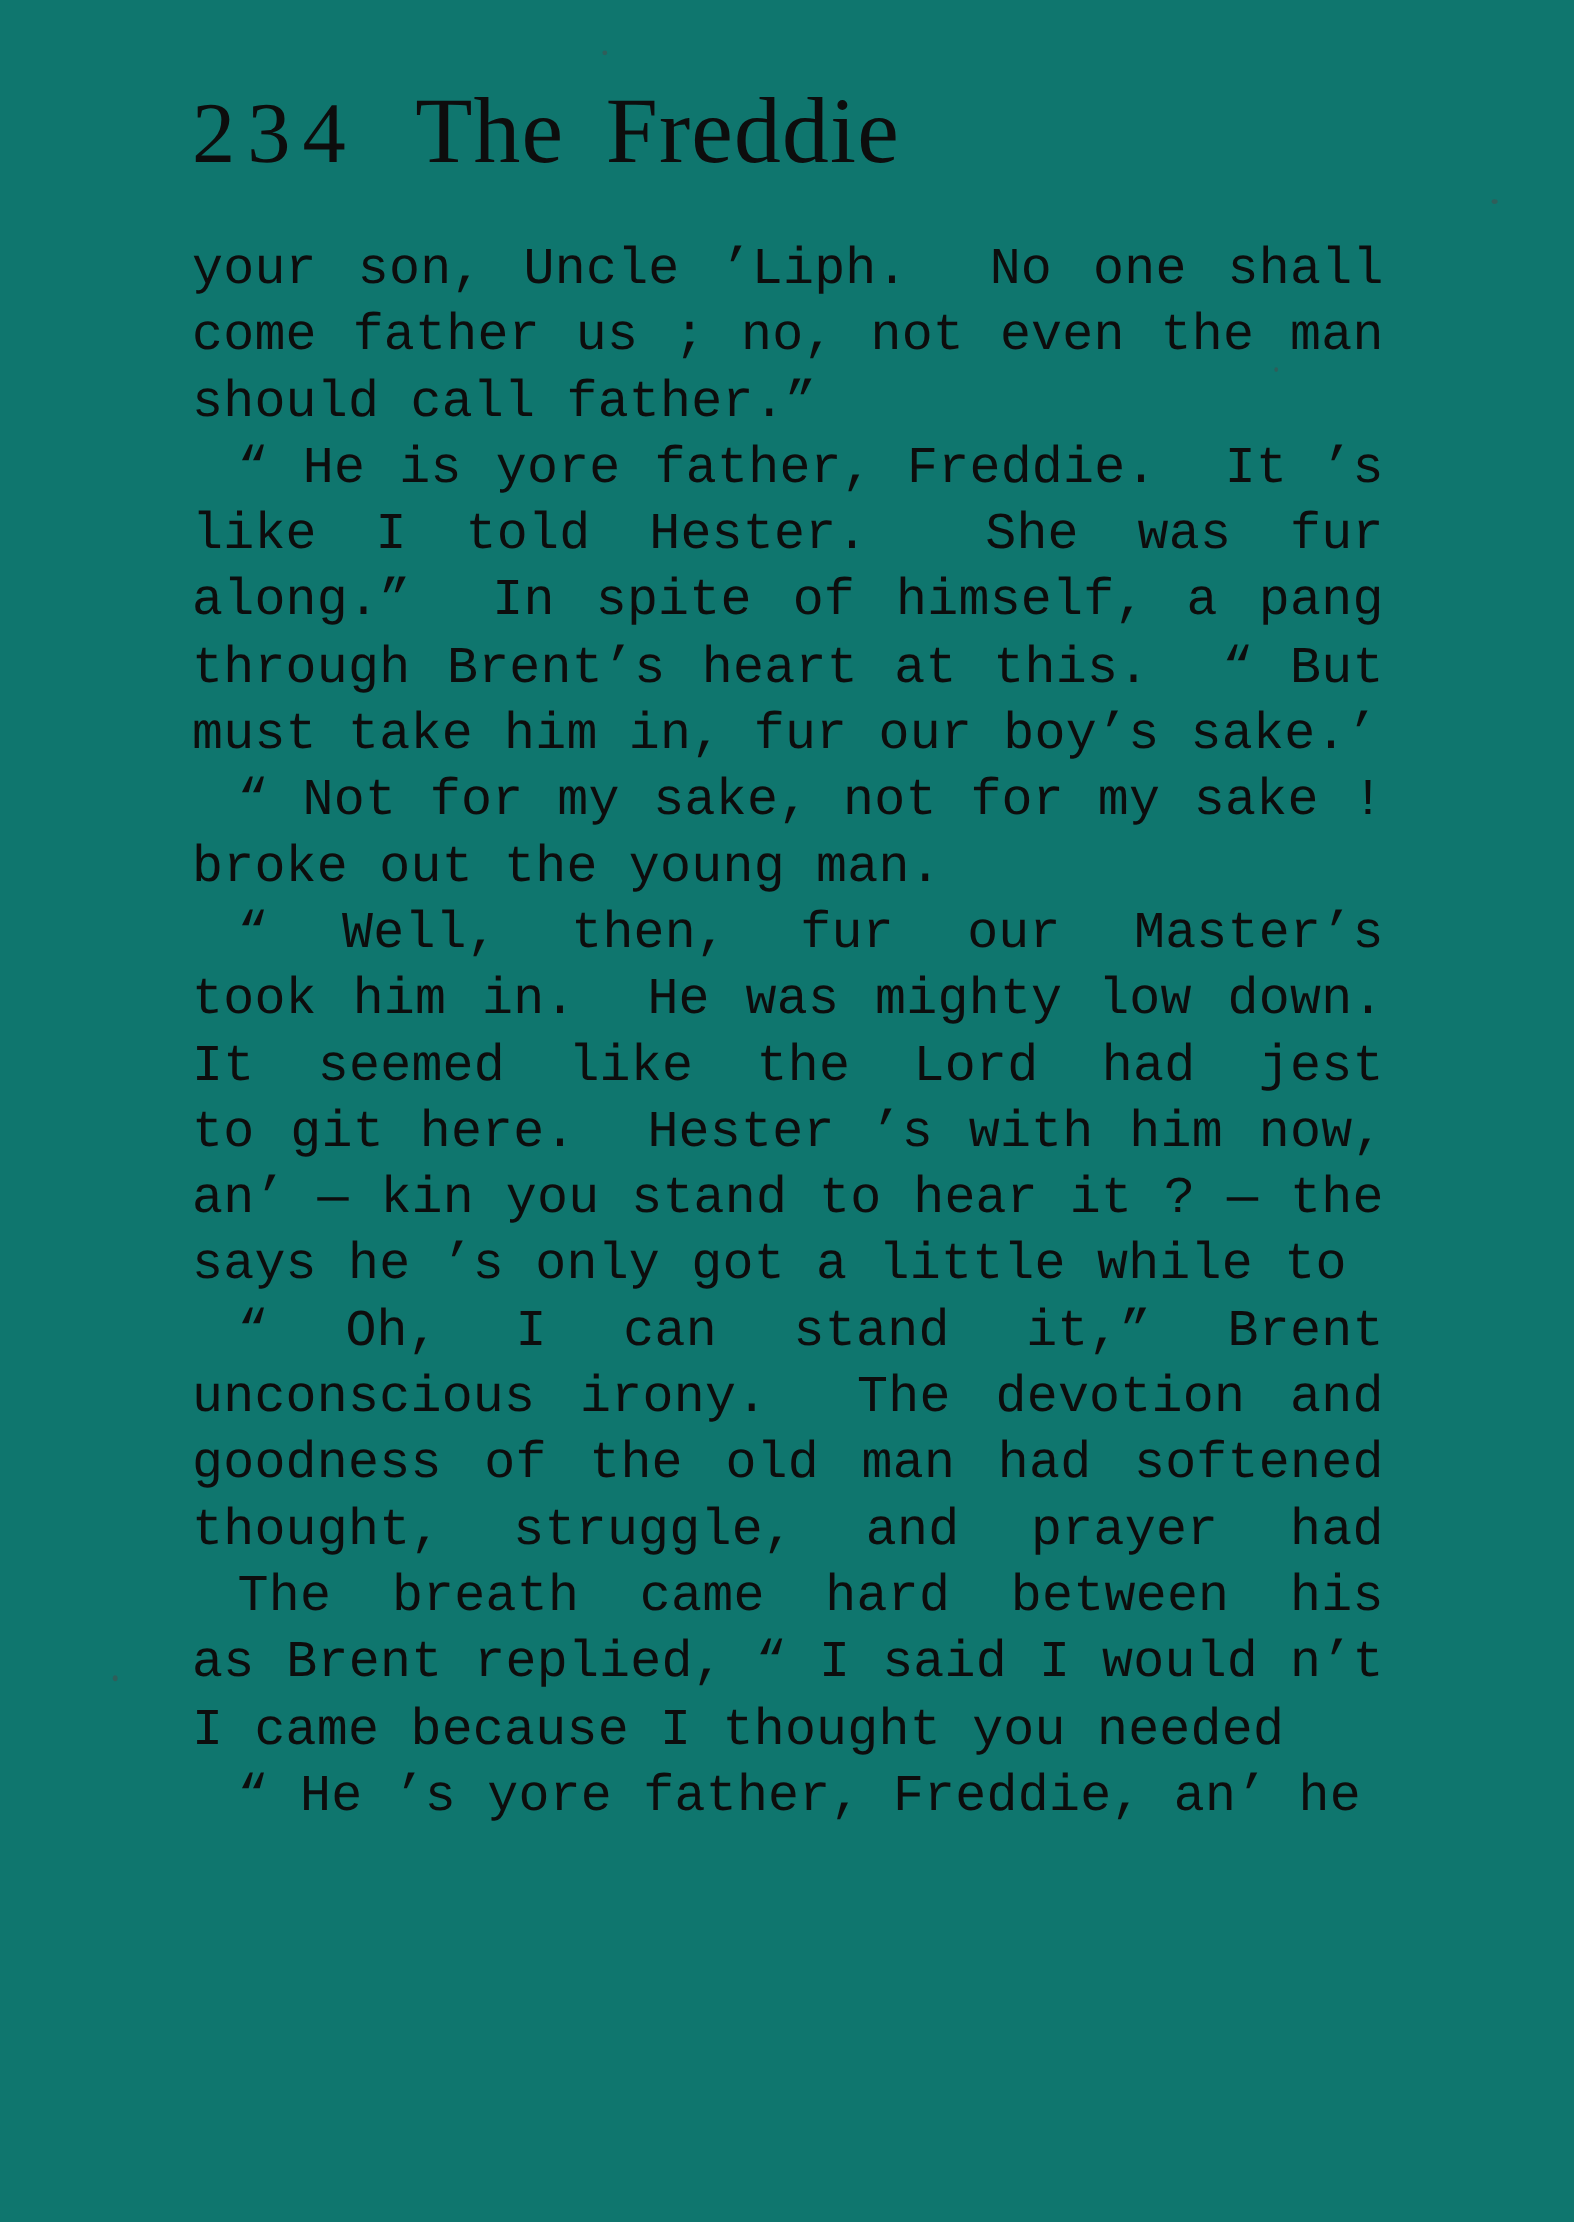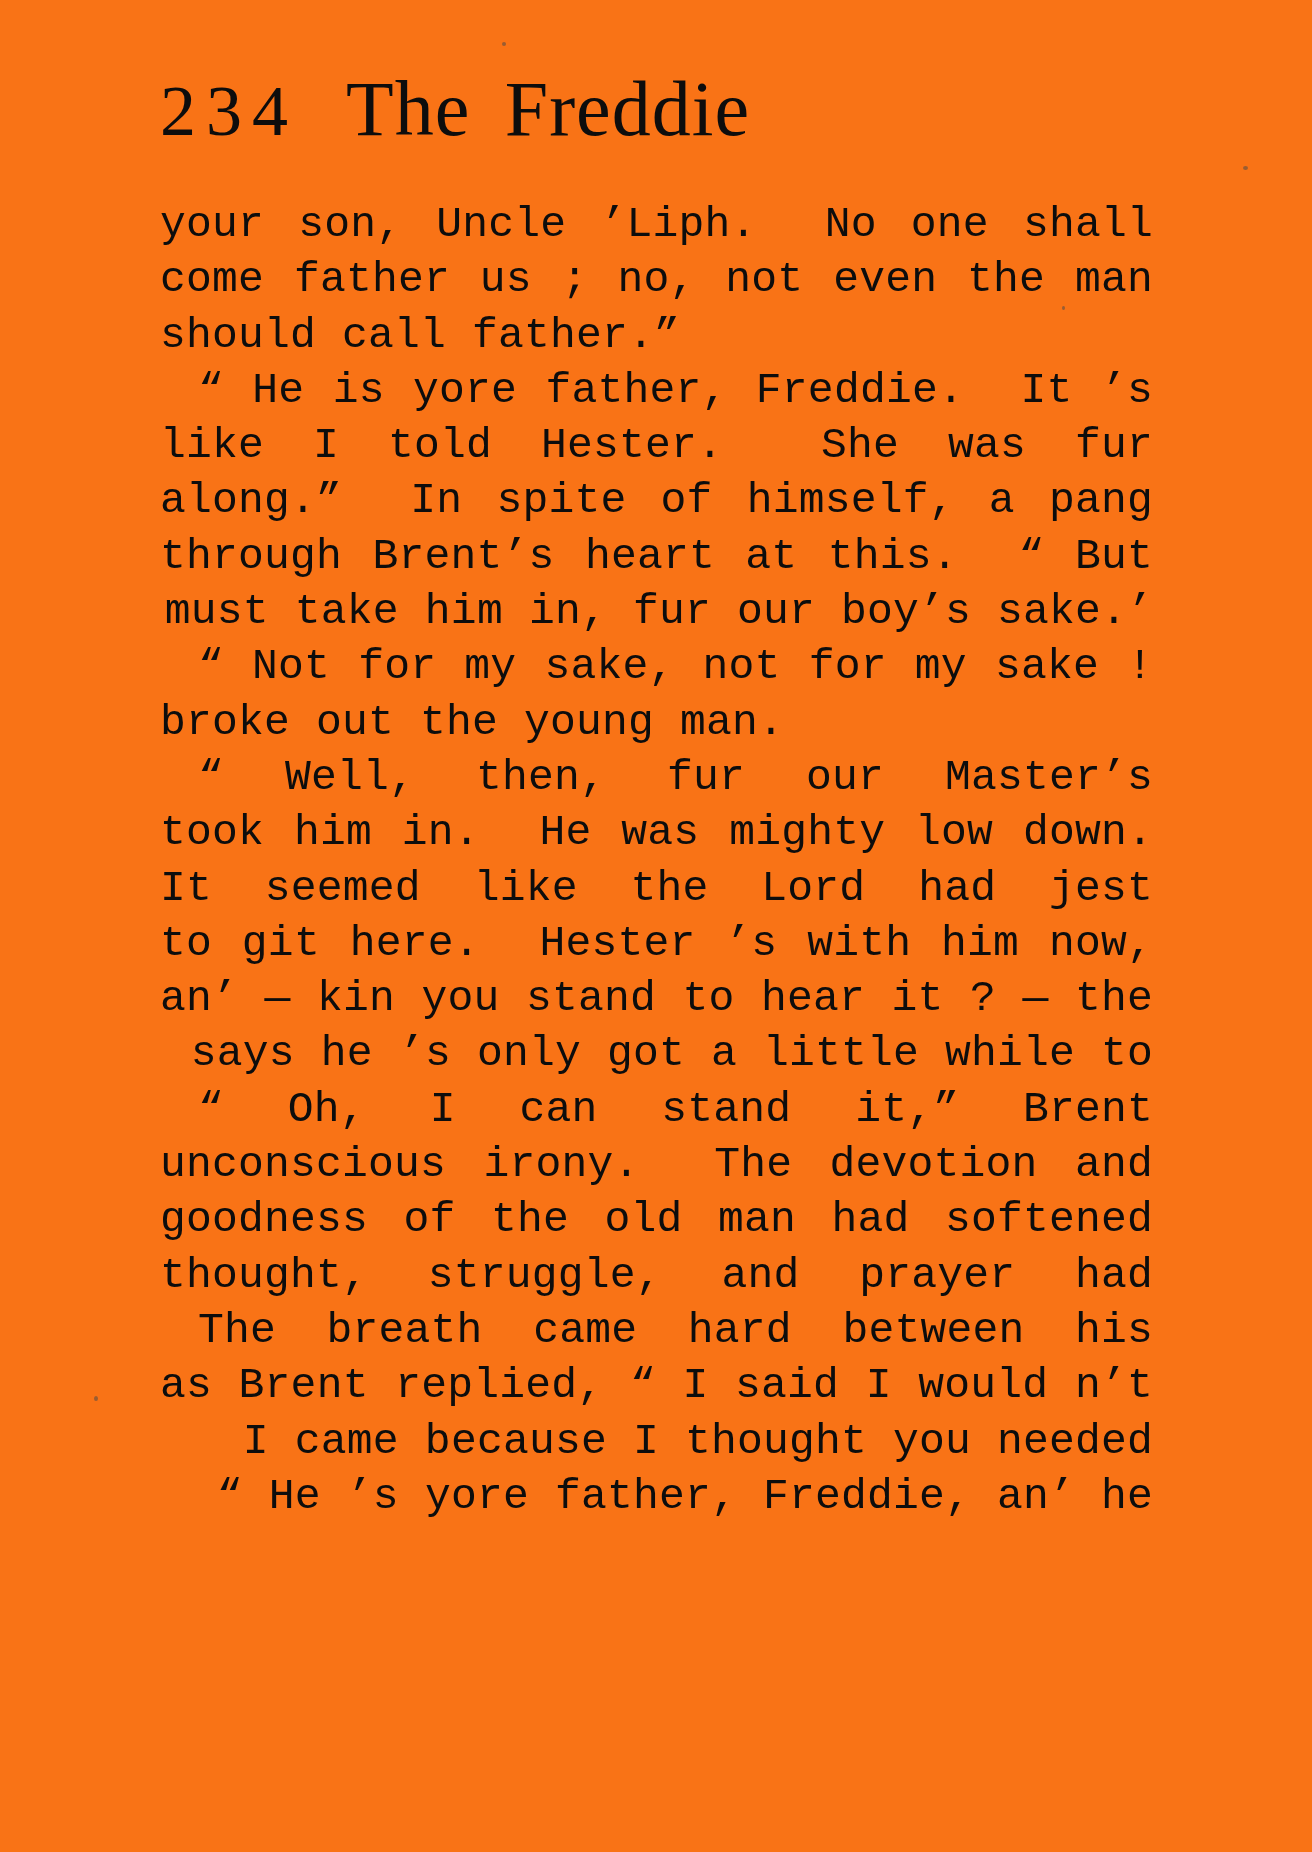--- a/index.html
+++ b/index.html
@@ -51,37 +51,37 @@
     font-size: 43px;
     line-height: 55.3px;
     height: 55.3px;
     text-align: justify;
     text-align-last: justify;
     text-justify: inter-word;
     letter-spacing: 0.2px;
     overflow: hidden;
   }
   .line.last {
-    text-align: right;
+    text-align: left;
     text-align-last: left;
   }
   .line.indent {
     text-indent: 38px;
   }
   .speck {
     position: absolute;
     background: #4a4a4a;
     border-radius: 50%;
     opacity: 0.55;
   }
 </style>
 </head>
 <body>
 
-<div class="page" style="background: #f97316; color: rgb(13, 13, 13);">
+<div class="page" style="background: #0f766e; color: rgb(13, 13, 13);">
 
   <div class="header">
     <span class="page-number">234</span>
     <span class="page-title">The Freddie</span>
   </div>
 
   <div class="body-text">
       <div class="paragraph">
         <div class="line">your son, Uncle ’Liph.&nbsp; No one shall ever</div>
         <div class="line">come father us ; no, not even the man I</div>

